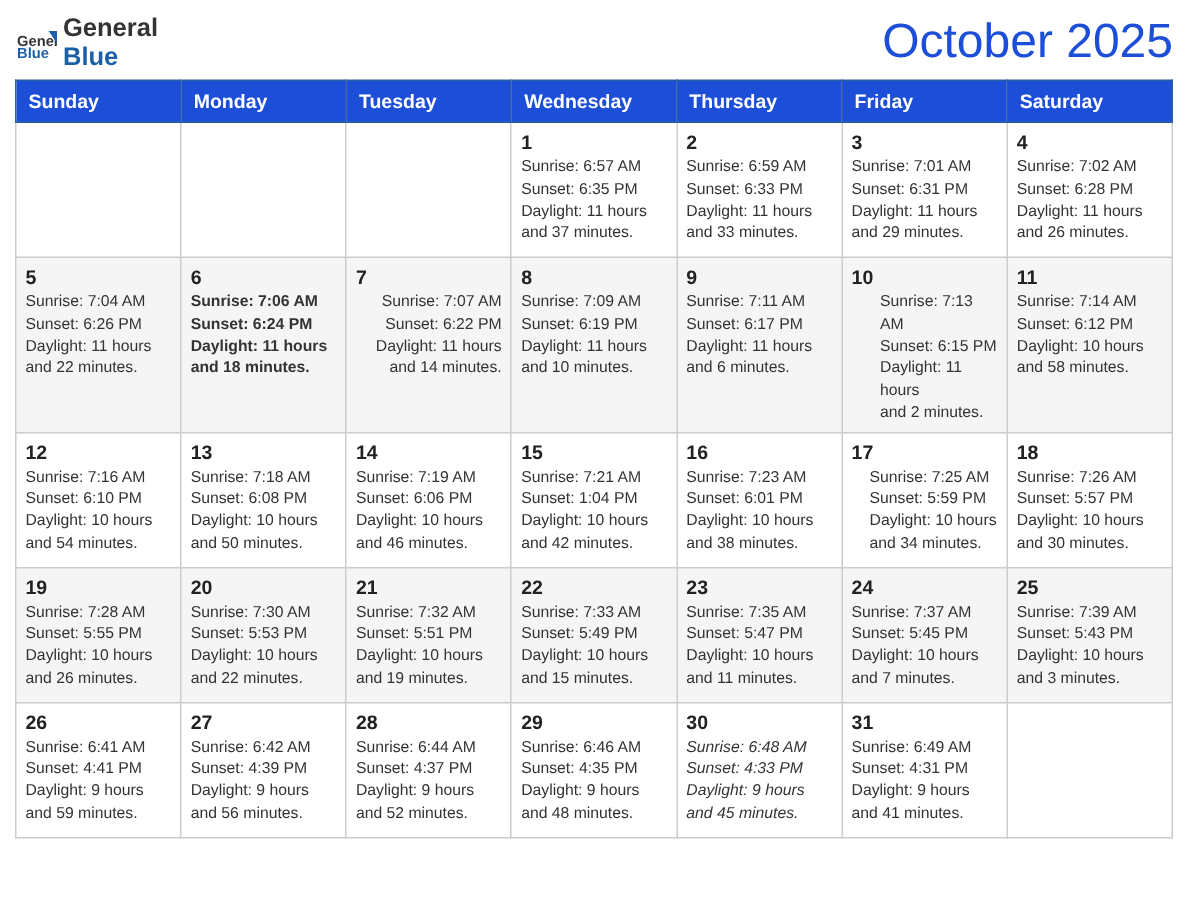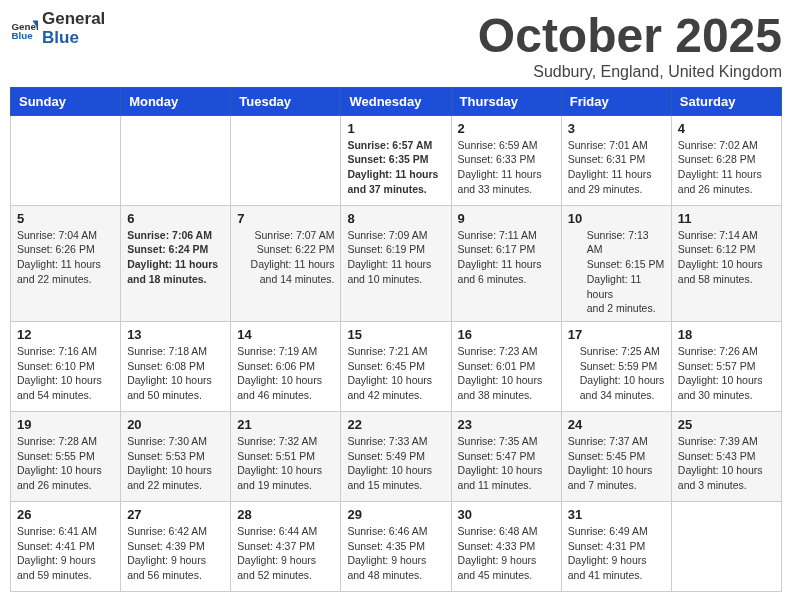--- a/index.html
+++ b/index.html
@@ -22,23 +22,23 @@
       gap: 4px;
     }
     .logo-icon {
       width: 28px;
       height: 28px;
     }
     .title-area {
       text-align: right;
     }
     .month-title {
-      font-size: 48px;
-      font-weight: bold;
-      color: #404040;
+      font-size: 32px;
+      font-weight: normal;
+      color: #1d4ed8;
       line-height: 1.1;
     }
     .location-title {
       font-size: 16px;
       color: #444;
     }
     .calendar-table {
       width: 100%;
       border-collapse: collapse;
       border: 1px solid #ccc;
@@ -91,21 +91,20 @@
       <text x="2" y="34" font-size="14" font-weight="bold" fill="#1a5fa8">Blue</text>
       <polygon points="32,8 40,8 40,20" fill="#1a5fa8"></polygon>
     </svg>
     <div style="display:flex;flex-direction:column;line-height:1.1;">
       <span style="font-size:17px;font-weight:bold;color:#333;">General</span>
       <span style="font-size:17px;font-weight:bold;color:#1a5fa8;">Blue</span>
     </div>
   </div>
   <div class="title-area">
     <div class="month-title">October 2025</div>
-    <div class="location-title">Sudbury, England, United Kingdom</div>
   </div>
 </div>
 
 <table class="calendar-table">
   <thead>
     <tr>
     <th>Sunday</th>
         <th>Monday</th>
         <th>Tuesday</th>
         <th>Wednesday</th>
@@ -114,21 +113,21 @@
         <th>Saturday</th>
       </tr>
   </thead>
   <tbody id="calendar-body">
   <tr>
         <td class="empty-cell"></td>
         <td class="empty-cell"></td>
         <td class="empty-cell"></td>
         <td>
           <span class="day-number">1</span>
-          <div class="day-info" style="white-space: pre-line; font-weight: bold;">Sunrise: 6:57 AM
+          <div class="day-info" style="white-space: pre-line;">Sunrise: 6:57 AM
 Sunset: 6:35 PM
 Daylight: 11 hours
 and 37 minutes.</div>
         </td>
         <td>
           <span class="day-number">2</span>
           <div class="day-info" style="white-space: pre-line;">Sunrise: 6:59 AM
 Sunset: 6:33 PM
 Daylight: 11 hours
 and 33 minutes.</div>
@@ -217,21 +216,21 @@
         <td>
           <span class="day-number">14</span>
           <div class="day-info" style="white-space: pre-line;">Sunrise: 7:19 AM
 Sunset: 6:06 PM
 Daylight: 10 hours
 and 46 minutes.</div>
         </td>
         <td>
           <span class="day-number">15</span>
           <div class="day-info" style="white-space: pre-line;">Sunrise: 7:21 AM
-Sunset: 6:45 PM
+Sunset: 1:04 PM
 Daylight: 10 hours
 and 42 minutes.</div>
         </td>
         <td>
           <span class="day-number">16</span>
           <div class="day-info" style="white-space: pre-line;">Sunrise: 7:23 AM
 Sunset: 6:01 PM
 Daylight: 10 hours
 and 38 minutes.</div>
         </td>
@@ -325,21 +324,21 @@
         </td>
         <td>
           <span class="day-number">29</span>
           <div class="day-info" style="white-space: pre-line;">Sunrise: 6:46 AM
 Sunset: 4:35 PM
 Daylight: 9 hours
 and 48 minutes.</div>
         </td>
         <td>
           <span class="day-number">30</span>
-          <div class="day-info" style="white-space: pre-line;">Sunrise: 6:48 AM
+          <div class="day-info" style="white-space: pre-line; font-style: italic;">Sunrise: 6:48 AM
 Sunset: 4:33 PM
 Daylight: 9 hours
 and 45 minutes.</div>
         </td>
         <td>
           <span class="day-number">31</span>
           <div class="day-info" style="white-space: pre-line;">Sunrise: 6:49 AM
 Sunset: 4:31 PM
 Daylight: 9 hours
 and 41 minutes.</div>

